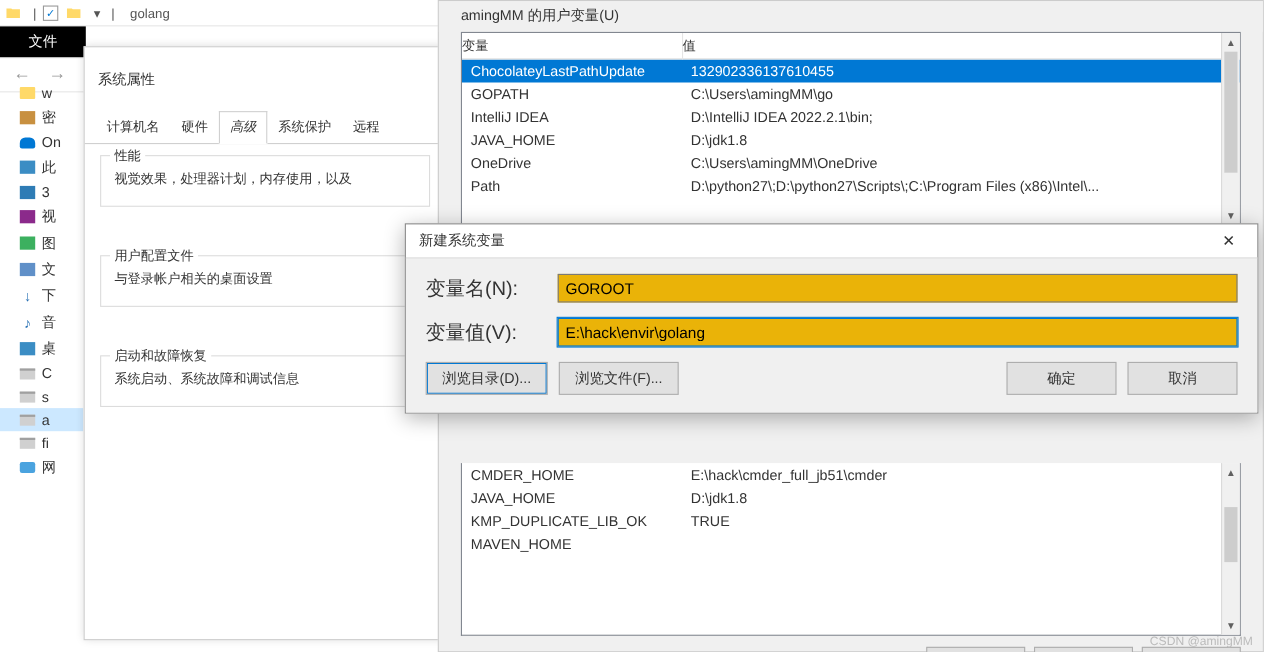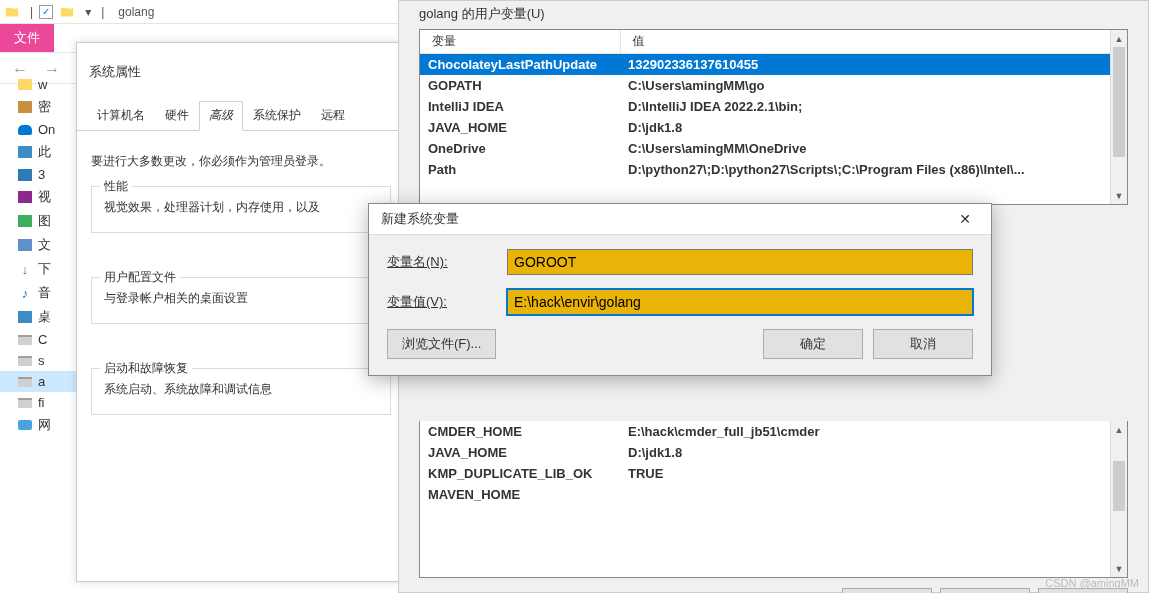--- a/index.html
+++ b/index.html
@@ -5,21 +5,21 @@
 * { margin: 0; padding: 0; box-sizing: border-box; font-family: "Microsoft YaHei", "Segoe UI", sans-serif; font-size: 13px; }
 body { background: #fff; width: 1149px; height: 593px; overflow: hidden; position: relative; color: #333; }
 
 
 .explorer { position: absolute; top: 0; left: 0; width: 400px; height: 593px; background: #fff; }
 .explorer-top { height: 24px; display: flex; align-items: center; padding: 0 4px; gap: 6px; border-bottom: 1px solid #e5e5e5; }
 .exp-icon { width: 16px; height: 16px; display: inline-flex; align-items: center; justify-content: center; }
 .folder-icon svg { width: 14px; height: 14px; }
 .check-icon { color: #0078d4; border: 1px solid #999; width: 14px; height: 14px; font-size: 10px; display: inline-flex; align-items: center; justify-content: center; }
 .exp-title { font-size: 12px; color: #555; padding-left: 4px; }
-.file-tab { background: #ec4899; color: #fff; padding: 5px 14px; display: inline-block; font-size: 13px; }
+.file-tab { background: #000000; color: #fff; padding: 5px 26px; display: inline-block; font-size: 13px; }
 .explorer-nav { display: flex; align-items: center; padding: 4px 8px; gap: 8px; border-bottom: 1px solid #e5e5e5; }
 .nav-arrow { color: #999; font-size: 16px; padding: 2px 4px; }
 .sidebar { width: 76px; position: absolute; left: 0; top: 74px; bottom: 0; overflow: hidden; }
 .sidebar-row { padding: 3px 4px 3px 18px; display: flex; align-items: center; gap: 6px; white-space: nowrap; font-size: 12px; color: #333; }
 .sidebar-row.sel { background: #cce8ff; }
 .sb-folder { width: 14px; height: 11px; background: #ffd968; border-radius: 1px; position: relative; display: inline-block; }
 .sb-od { width: 14px; height: 10px; background: #0078d4; border-radius: 5px 5px 2px 2px; display: inline-block; }
 .sb-pc { width: 14px; height: 12px; background: #3b8dc4; display: inline-block; }
 .sb-3d { width: 14px; height: 12px; background: #2e7cb5; display: inline-block; }
 .sb-vid { width: 14px; height: 12px; background: #8b2a8b; display: inline-block; }
@@ -42,36 +42,36 @@
 .notice { font-size: 12px; margin: 12px 0 16px; }
 .group { border: 1px solid #dcdcdc; margin-bottom: 31px; padding: 12px 12px 16px; position: relative; }
 .group-label { position: absolute; top: -9px; left: 8px; background: #fff; padding: 0 4px; font-size: 12px; }
 .group-text { font-size: 12px; color: #333; }
 
 
 .envwin { position: absolute; left: 398px; top: 0; right: 0; height: 593px; background: #f0f0f0; border: 1px solid #ccc; }
 .env-section-title { padding: 4px 20px 6px; font-size: 13px; color: #333; background: #f0f0f0; }
 .env-table-wrap { margin: 0 20px 4px; border: 1px solid #828790; background: #fff; position: relative; }
 .env-table { width: 100%; border-collapse: collapse; }
-.env-table th { text-align: left; padding: 3px 12px; background: #fff; border-bottom: 1px solid #e5e5e5; font-weight: normal; font-size: 12px; color: #333; border-right: 1px solid #e5e5e5; }
-.env-table td { padding: 3px 8px; font-size: 13px; color: #333; white-space: nowrap; overflow: hidden; font-weight: bold; }
+.env-table th { text-align: left; padding: 3px 0; background: #fff; border-bottom: 1px solid #e5e5e5; font-weight: normal; font-size: 12px; color: #333; border-right: 1px solid #e5e5e5; }
+.env-table td { padding: 3px 8px; font-size: 13px; color: #333; white-space: nowrap; overflow: hidden; }
 .env-table tr.sel td { background: #0078d4; color: #fff; }
 .env-scroll { position: absolute; right: 0; top: 0; bottom: 0; width: 17px; background: #f0f0f0; border-left: 1px solid #dadada; }
 .env-scroll-btn { height: 17px; display: flex; align-items: center; justify-content: center; color: #606060; font-size: 9px; }
 .env-scroll-thumb { position: absolute; left: 2px; right: 2px; background: #cdcdcd; }
 .env-btns { display: flex; justify-content: flex-end; gap: 8px; padding: 6px 20px 10px; }
 .env-btn { min-width: 90px; padding: 5px 12px; background: #e1e1e1; border: 1px solid #adadad; font-size: 12px; text-align: center; color: #333; }
 
 
-.newvar { position: absolute; left: 368px; top: 203px; width: 624px; background: #fff; border: 1px solid #888; box-shadow: 0 4px 18px rgba(0,0,0,0.3); z-index: 10; }
+.newvar { position: absolute; left: 368px; top: 203px; width: 776px; background: #fff; border: 1px solid #888; box-shadow: 0 4px 18px rgba(0,0,0,0.3); z-index: 10; }
 .newvar-titlebar { display: flex; align-items: center; justify-content: space-between; padding: 6px 6px 6px 12px; font-size: 13px; }
 .close-x { width: 40px; text-align: center; font-size: 14px; color: #333; }
 .newvar-body { padding: 14px 18px 16px; background: #f0f0f0; border-top: 1px solid #ddd; }
 .nv-row { display: flex; align-items: center; margin-bottom: 14px; }
-.nv-label { width: 120px; font-size: 13px; text-decoration: underline; }
+.nv-label { width: 120px; font-size: 18px; }
 .nv-input { flex: 1; padding: 4px 6px; border: 1px solid #7a7a7a; font-size: 14px; background: #eab308; font-family: inherit; }
 .nv-input.focus { border: 1px solid #0078d4; outline: 1px solid #0078d4; }
 .nv-btns { display: flex; gap: 10px; align-items: center; }
 .nv-btns .spacer { flex: 1; }
 .nv-btn { min-width: 100px; padding: 5px 14px; background: #e1e1e1; border: 1px solid #adadad; font-size: 13px; text-align: center; }
 .nv-btn.hl { box-shadow: 0 0 0 1px #0078d4 inset; }
 
 .watermark { position: absolute; right: 10px; bottom: 4px; font-size: 11px; color: #bbb; z-index: 20; }
 </style>
 </head>
@@ -174,38 +174,37 @@
 <div class="sysprops">
   <div class="sysprops-title">系统属性</div>
   <div class="tabs" id="sysprops-tabs">
       <div class="tab">计算机名</div>
       <div class="tab">硬件</div>
       <div class="tab active">高级</div>
       <div class="tab">系统保护</div>
       <div class="tab">远程</div>
     </div>
   <div class="tab-body">
-    <div class="notice">要进行大多数更改，你必须作为管理员登录。</div>
     <div class="group">
       <span class="group-label">性能</span>
       <div class="group-text">视觉效果，处理器计划，内存使用，以及</div>
     </div>
     <div class="group" style="margin-top:44px;">
       <span class="group-label">用户配置文件</span>
       <div class="group-text">与登录帐户相关的桌面设置</div>
     </div>
     <div class="group" style="margin-top:44px;">
       <span class="group-label">启动和故障恢复</span>
       <div class="group-text">系统启动、系统故障和调试信息</div>
     </div>
   </div>
 </div>
 
 <div class="envwin">
-  <div class="env-section-title">golang 的用户变量(U)</div>
+  <div class="env-section-title">amingMM 的用户变量(U)</div>
   <div class="env-table-wrap" style="height:176px;">
     <table class="env-table">
       <colgroup>
           <col style="width:200px">
           <col>
         </colgroup>
       <thead>
           <tr>
         <th>变量</th>
         <th>值</th>
@@ -293,20 +292,21 @@
   <div class="newvar-body">
     <div class="nv-row">
       <span class="nv-label">变量名(N):</span>
       <input class="nv-input" value="GOROOT" style="">
     </div>
     <div class="nv-row">
       <span class="nv-label">变量值(V):</span>
       <input class="nv-input focus" value="E:\hack\envir\golang" style="">
     </div>
     <div class="nv-btns">
+      <span class="nv-btn hl">浏览目录(D)...</span>
       <span class="nv-btn">浏览文件(F)...</span>
       <span class="spacer"></span>
       <span class="nv-btn">确定</span>
       <span class="nv-btn">取消</span>
     </div>
   </div>
 </div>
 
 <div class="watermark">CSDN @amingMM</div>
 

